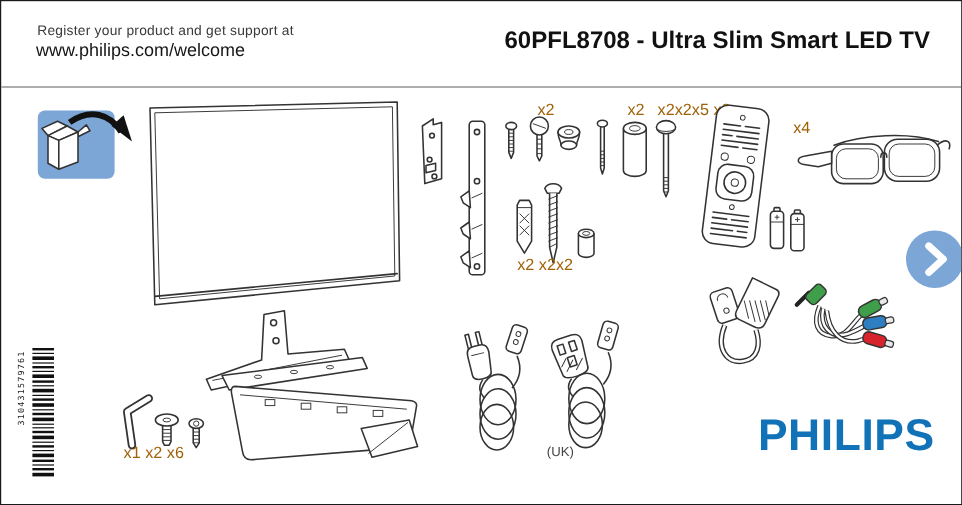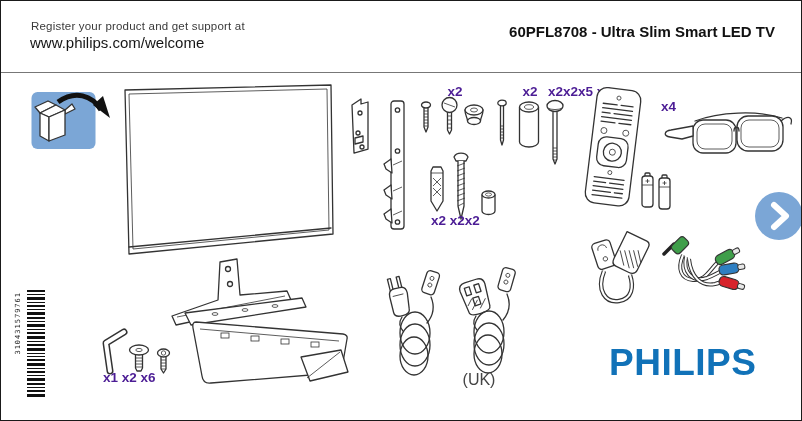--- a/index.html
+++ b/index.html
@@ -2,35 +2,35 @@
 <html><head>
 <meta charset="utf-8">
 <style>
   html,body{margin:0;padding:0;background:#e8e8e8;font-family:"Liberation Sans",sans-serif;}
   #page{position:relative;width:802px;height:421px;background:#fff;overflow:hidden;
         border:1px solid #1a1a1a;box-sizing:border-box;}
   .abs{position:absolute;}
   
   .register{left:30px;top:19px;font-size:11.5px;color:#3a3a3a;letter-spacing:.2px;}
   .url{left:29px;top:33px;font-size:15px;color:#161616;}
-  .model{right:26px;top:22px;font-size:15px;font-weight:bold;color:#111;}
+  .model{right:26px;top:22px;font-size:20px;font-weight:bold;color:#111;}
   .divider{left:0;right:0;top:71px;height:1px;background:#777;}
   
-  .qty{font-size:13.5px;font-weight:700;color:#4c1d95;white-space:nowrap;}
+  .qty{font-size:13.5px;font-weight:400;color:#a16207;white-space:nowrap;}
   
   .barcode-num{left:13px;top:291px;writing-mode:vertical-rl;transform:rotate(180deg);
      font-family:"DejaVu Sans Mono",monospace;font-size:7px;color:#222;letter-spacing:1px;}
   
-  .philips{left:608px;top:341px;width:170px;text-align:left;font-size:37px;font-weight:bold;
+  .philips{left:608px;top:341px;width:170px;text-align:right;font-size:37px;font-weight:bold;
      color:#1172b8;letter-spacing:.5px;}
   
   .next-circle{left:754px;top:191px;width:48px;height:48px;border-radius:50%;background:#7ba6d6;}
   .next-circle svg{position:absolute;left:0;top:0;width:48px;height:48px;}
   
-  .uk{left:456px;top:370px;width:44px;text-align:center;font-size:16px;color:#444;}
+  .uk{left:444px;top:370px;width:44px;text-align:center;font-size:11px;color:#444;}
   svg{overflow:visible;display:block;}
   .s{stroke:#333;fill:#fff;stroke-width:1.3;stroke-linejoin:round;}
   .n{stroke:#333;fill:none;stroke-width:1.3;stroke-linecap:round;stroke-linejoin:round;}
   .t{stroke:#333;fill:none;stroke-width:.8;}
   .dk{fill:#111;stroke:none;}
 </style>
 </head>
 <body>
 
 <div id="page">

